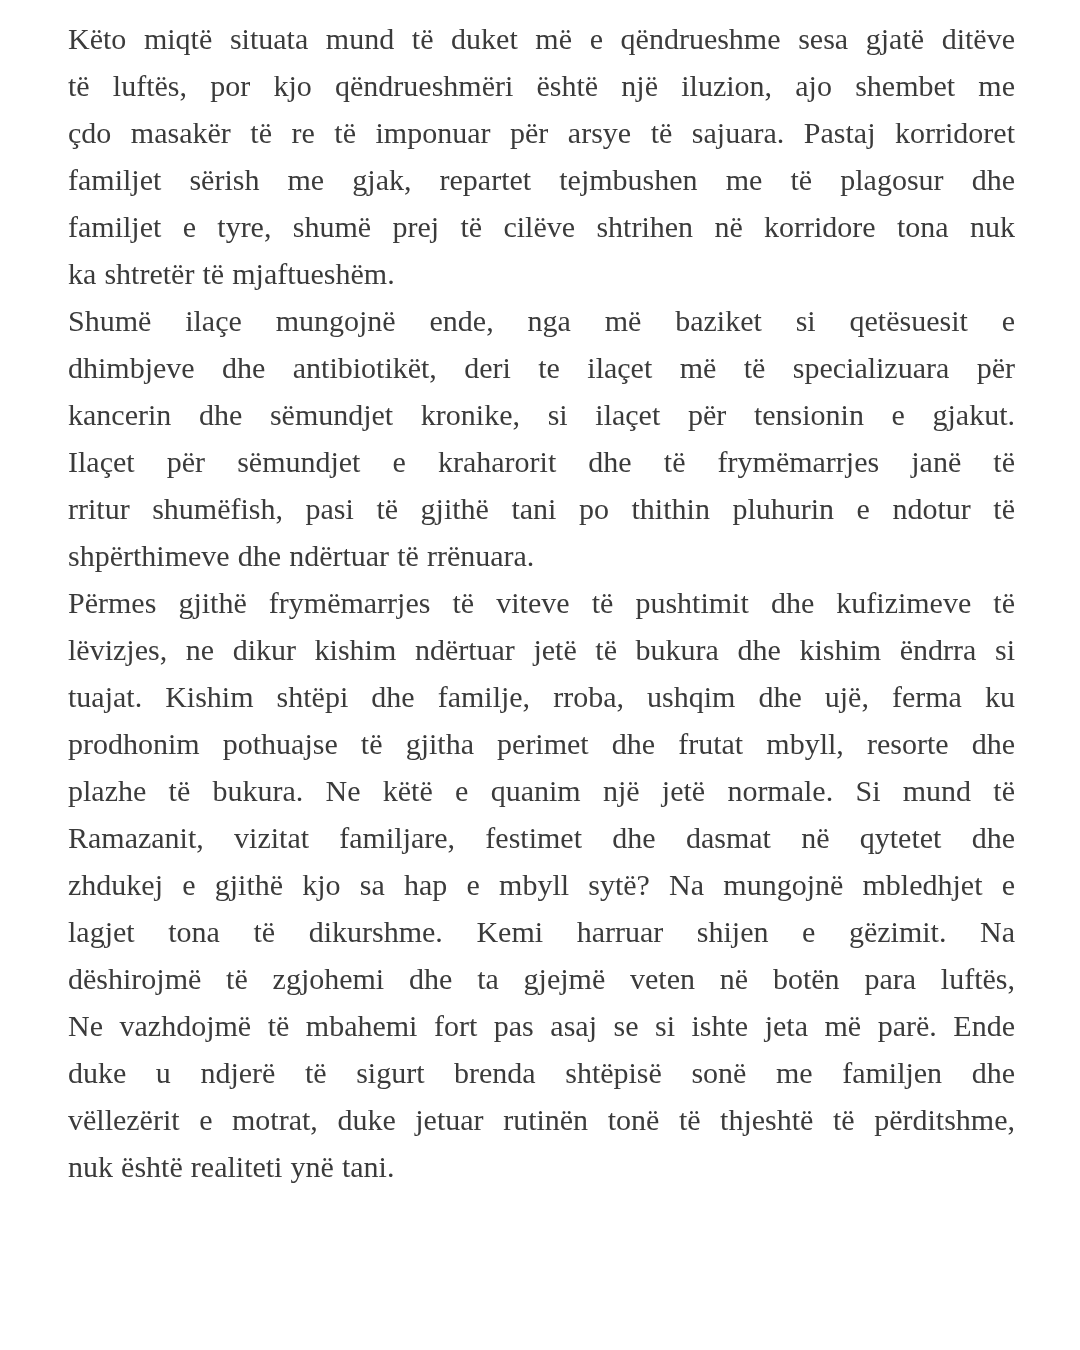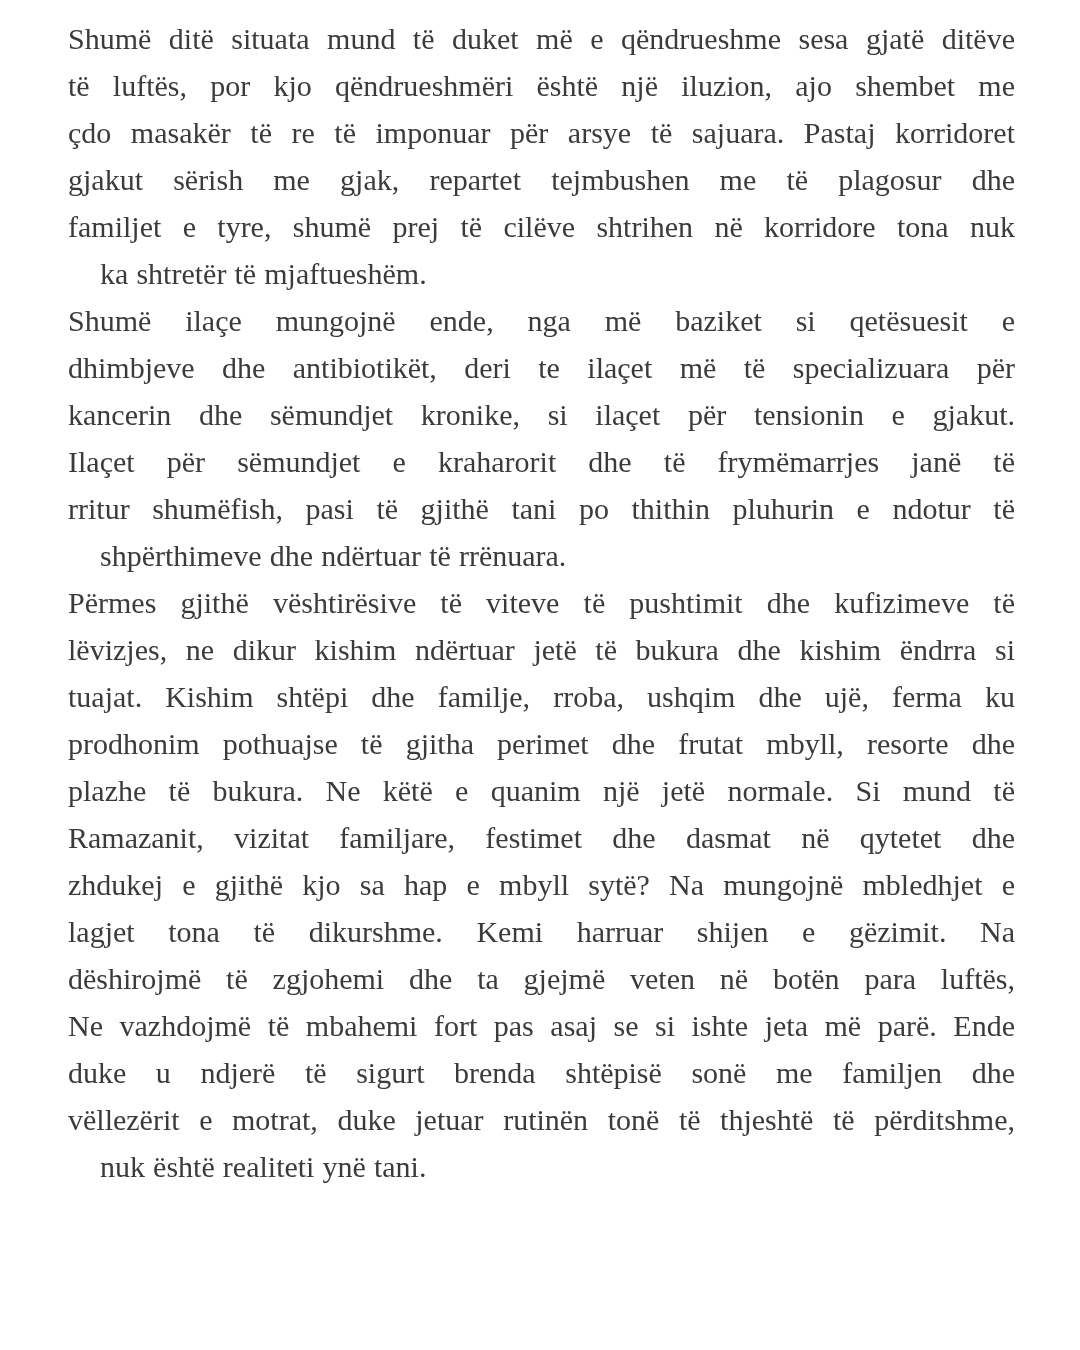--- a/index.html
+++ b/index.html
@@ -31,46 +31,45 @@
   .line {
     font-size: 30px;
     line-height: 47px;
     text-align: justify;
     text-align-last: justify;
     word-spacing: 0.02em;
     white-space: normal;
   }
   .line.last {
     text-align-last: left;
-    margin-left: 32px;
   }
 </style>
 </head>
 <body>
 
 <div class="page">
   <div class="article-body">
       <div class="paragraph">
-        <div class="line">Shumë ditë situata mund të duket më e qëndrueshme sesa gjatë ditëve</div>
+        <div class="line">Këto miqtë situata mund të duket më e qëndrueshme sesa gjatë ditëve</div>
         <div class="line">të luftës, por kjo qëndrueshmëri është një iluzion, ajo shembet me</div>
         <div class="line">çdo masakër të re të imponuar për arsye të sajuara. Pastaj korridoret</div>
-        <div class="line">gjakut sërish me gjak, repartet tejmbushen me të plagosur dhe</div>
+        <div class="line">familjet sërish me gjak, repartet tejmbushen me të plagosur dhe</div>
         <div class="line">familjet e tyre, shumë prej të cilëve shtrihen në korridore tona nuk</div>
         <div class="line last">ka shtretër të mjaftueshëm.</div>
       </div>
       <div class="paragraph">
         <div class="line">Shumë ilaçe mungojnë ende, nga më baziket si qetësuesit e</div>
         <div class="line">dhimbjeve dhe antibiotikët, deri te ilaçet më të specializuara për</div>
         <div class="line">kancerin dhe sëmundjet kronike, si ilaçet për tensionin e gjakut.</div>
         <div class="line">Ilaçet për sëmundjet e kraharorit dhe të frymëmarrjes janë të</div>
         <div class="line">rritur shumëfish, pasi të gjithë tani po thithin pluhurin e ndotur të</div>
         <div class="line last">shpërthimeve dhe ndërtuar të rrënuara.</div>
       </div>
       <div class="paragraph">
-        <div class="line">Përmes gjithë vështirësive të viteve të pushtimit dhe kufizimeve të</div>
+        <div class="line">Përmes gjithë frymëmarrjes të viteve të pushtimit dhe kufizimeve të</div>
         <div class="line">lëvizjes, ne dikur kishim ndërtuar jetë të bukura dhe kishim ëndrra si</div>
         <div class="line">tuajat. Kishim shtëpi dhe familje, rroba, ushqim dhe ujë, ferma ku</div>
         <div class="line">prodhonim pothuajse të gjitha perimet dhe frutat mbyll, resorte dhe</div>
         <div class="line">plazhe të bukura. Ne këtë e quanim një jetë normale. Si mund të</div>
         <div class="line">Ramazanit, vizitat familjare, festimet dhe dasmat në qytetet dhe</div>
         <div class="line">zhdukej e gjithë kjo sa hap e mbyll sytë? Na mungojnë mbledhjet e</div>
         <div class="line">lagjet tona të dikurshme. Kemi harruar shijen e gëzimit. Na</div>
       </div>
       <div class="paragraph">
         <div class="line">dëshirojmë të zgjohemi dhe ta gjejmë veten në botën para luftës,</div>

